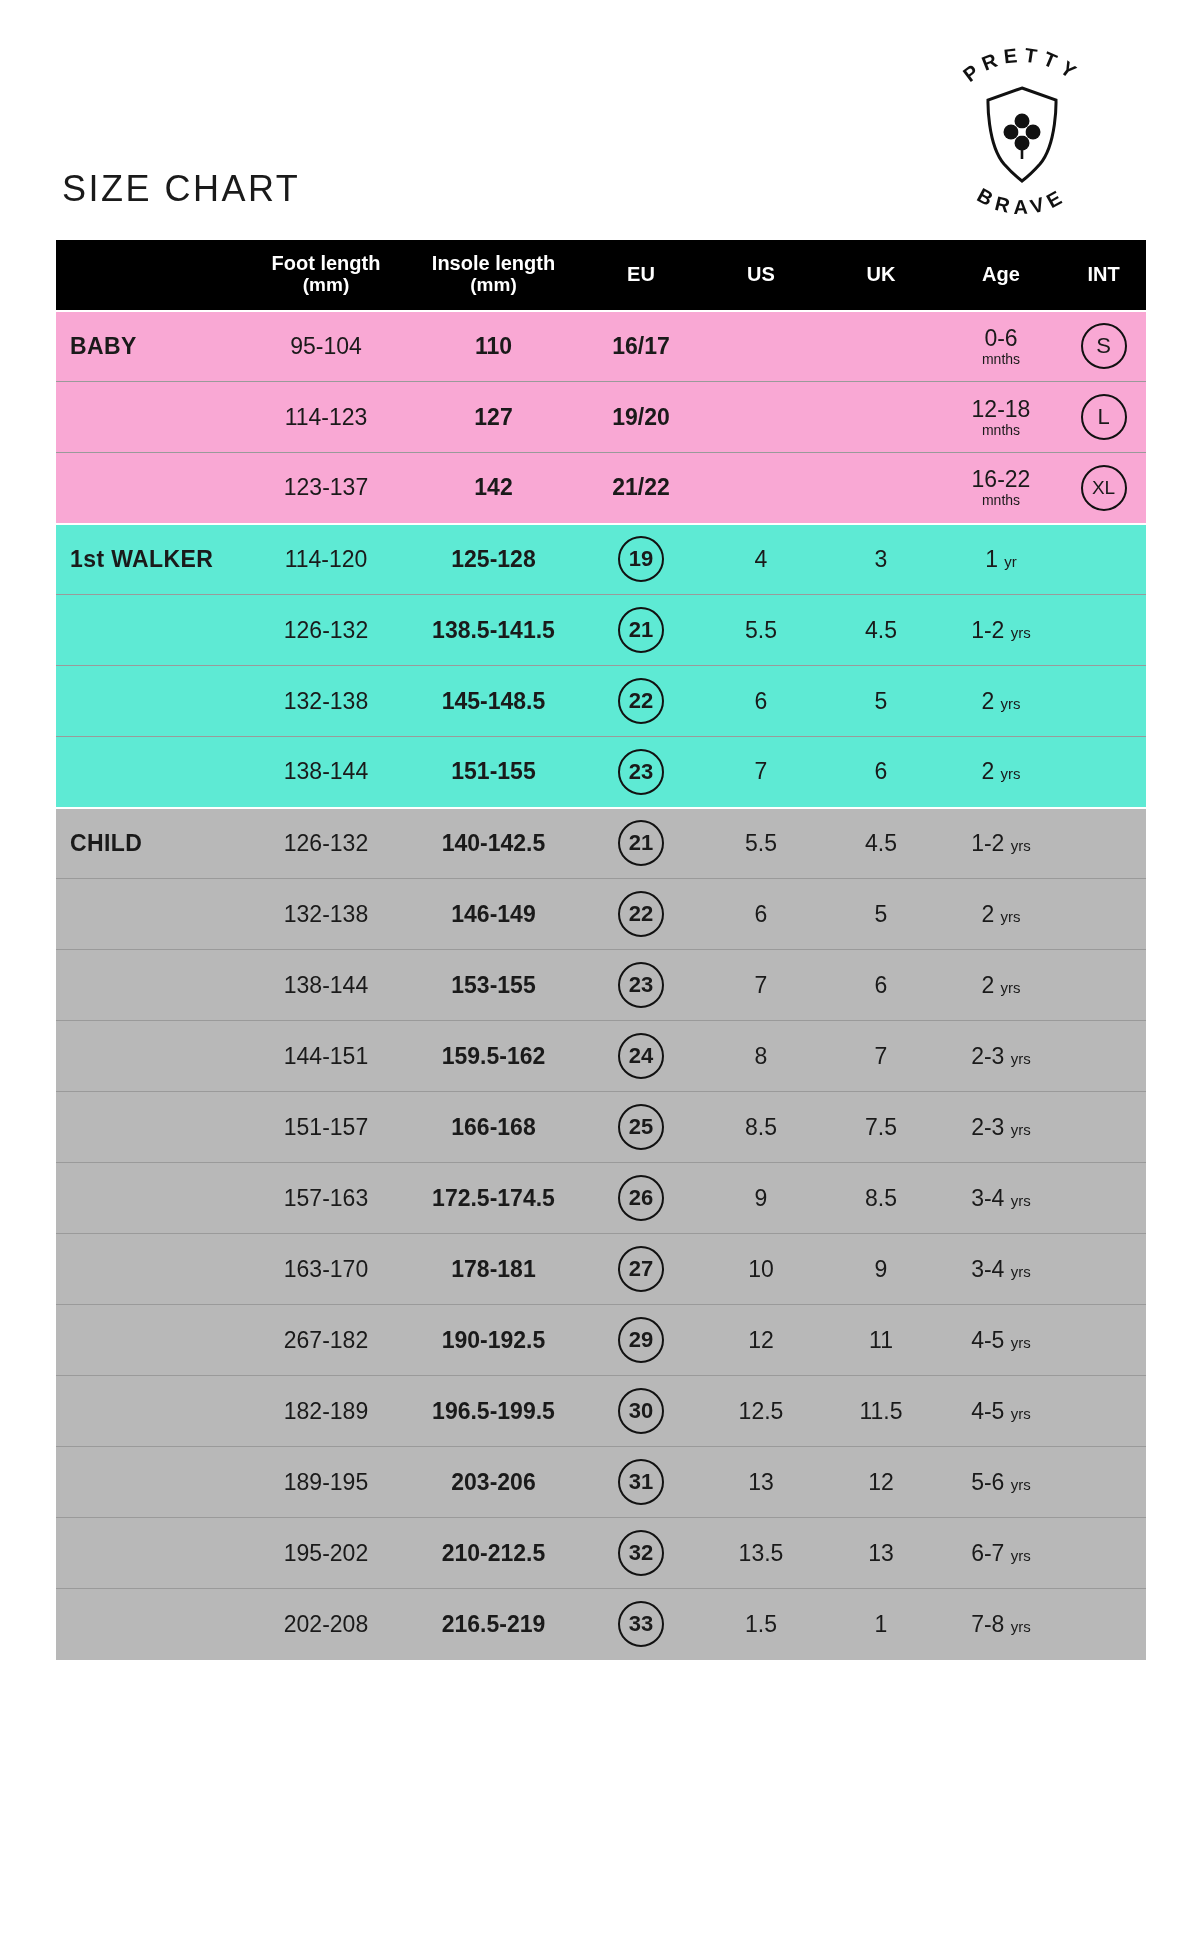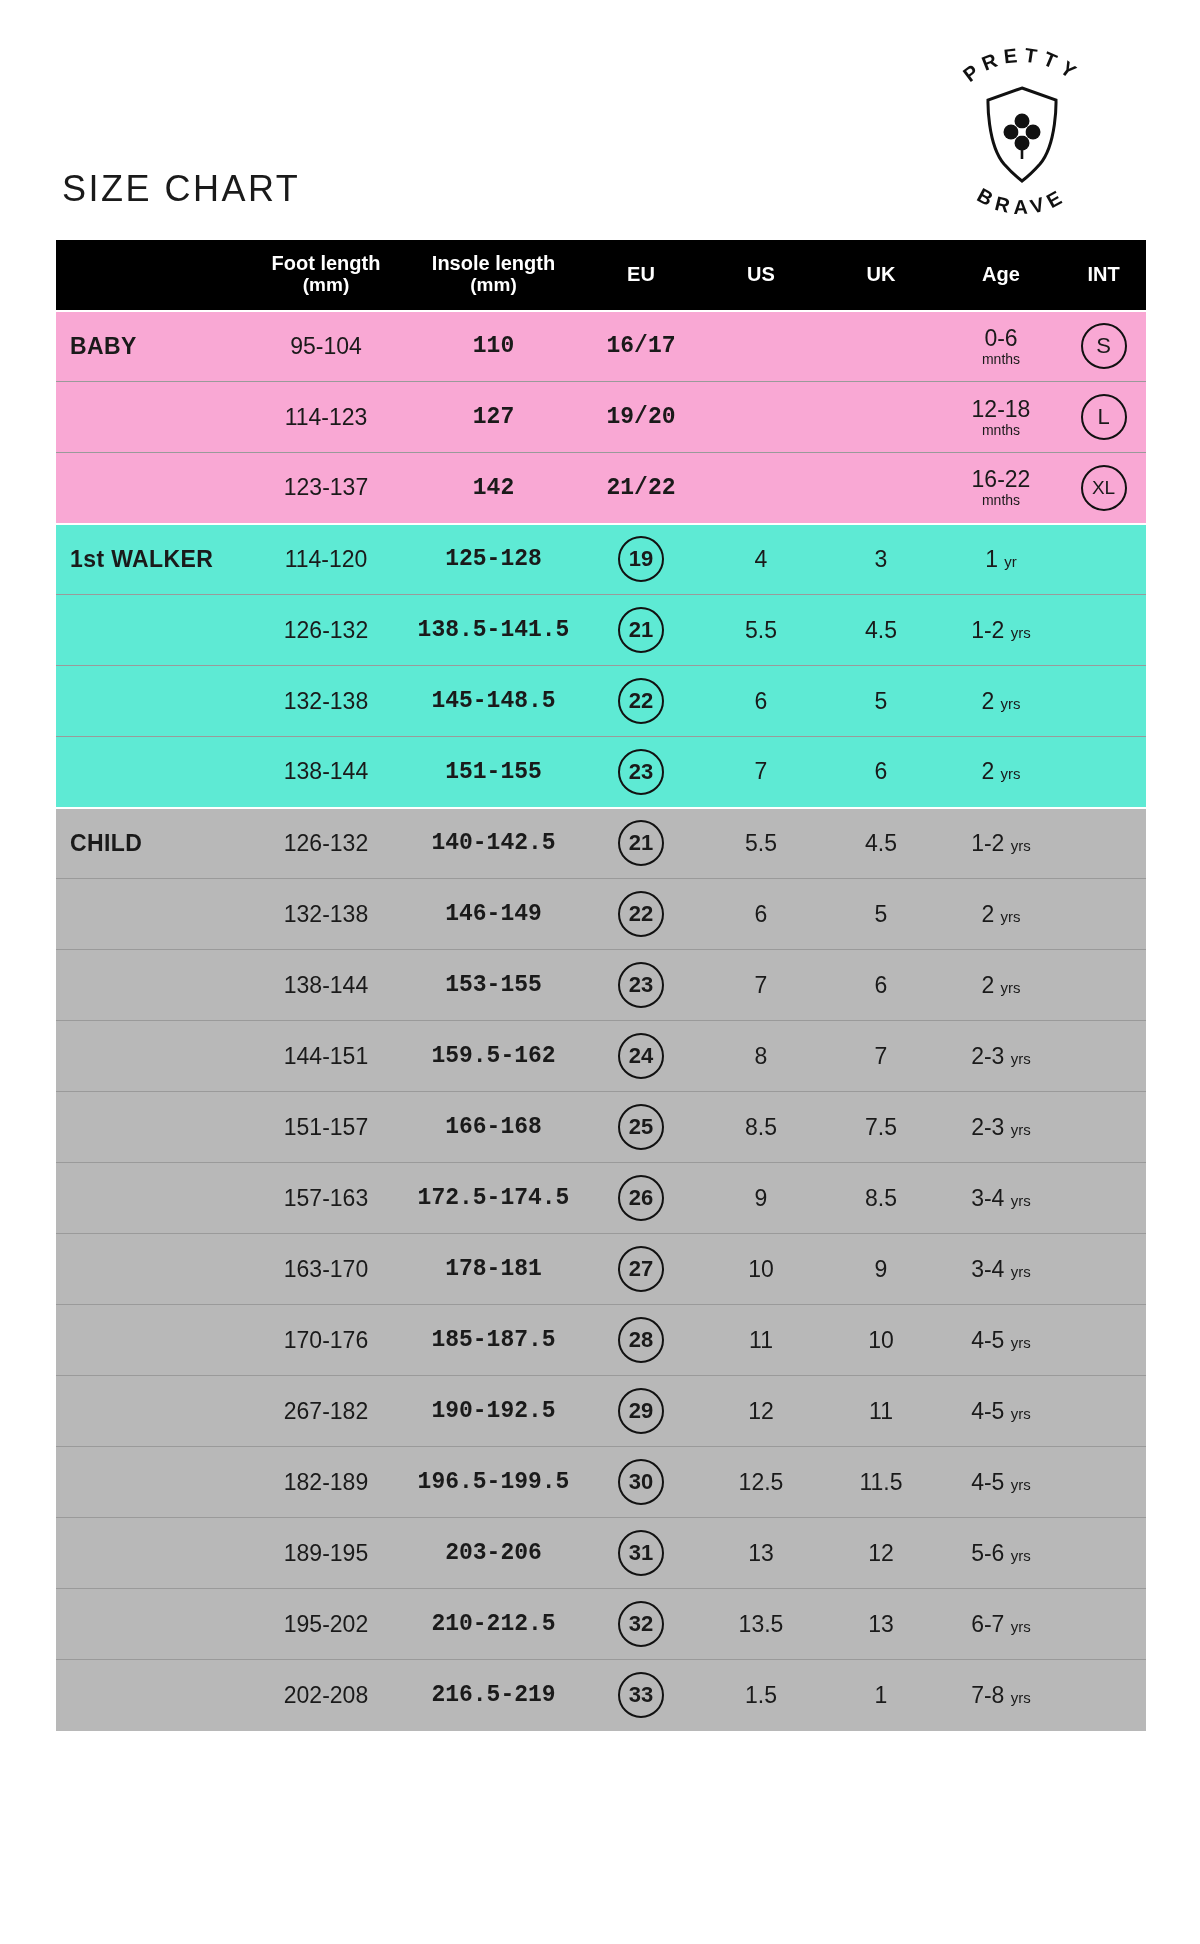--- a/index.html
+++ b/index.html
@@ -87,21 +87,21 @@
     color: #1a1a1a;
   }
   tbody tr.sep td { border-top: 1px solid #9a9a9a; }
   tbody td.group {
     text-align: left;
     padding-left: 14px;
     font-size: 23px;
     font-weight: 700;
     letter-spacing: 0.4px;
   }
-  tbody td.bold { font-weight: 700; font-family: Liberation Mono, monospace; }
+  tbody td.bold { font-weight: 700; }
   tbody tr.band-baby  td { background: #f9a8d4; }
   tbody tr.band-walker td { background: #5eead4; }
   tbody tr.band-child  td { background: #b8b8b8; }
 
   .age-num { font-size: 23px; }
   .age-unit { font-size: 15px; }
   .age-stack { line-height: 1.0; }
   .age-stack .top { font-size: 23px; display:block; }
   .age-stack .bot { font-size: 14px; display:block; margin-top: 2px; }
 
@@ -317,30 +317,20 @@
             <td>163-170</td>
             <td class="bold">178-181</td>
             <td><span class="circ eu">27</span></td>
             <td>10</td>
             <td>9</td>
             <td><span class="age-num">3-4 </span><span class="age-unit">yrs</span></td>
             <td></td>
           </tr>
           <tr class="band-child sep">
             <td class="group"></td>
-            <td>170-176</td>
-            <td class="bold">185-187.5</td>
-            <td><span class="circ eu">28</span></td>
-            <td>11</td>
-            <td>10</td>
-            <td><span class="age-num">4-5 </span><span class="age-unit">yrs</span></td>
-            <td></td>
-          </tr>
-          <tr class="band-child sep">
-            <td class="group"></td>
             <td>267-182</td>
             <td class="bold">190-192.5</td>
             <td><span class="circ eu">29</span></td>
             <td>12</td>
             <td>11</td>
             <td><span class="age-num">4-5 </span><span class="age-unit">yrs</span></td>
             <td></td>
           </tr>
           <tr class="band-child sep">
             <td class="group"></td>

